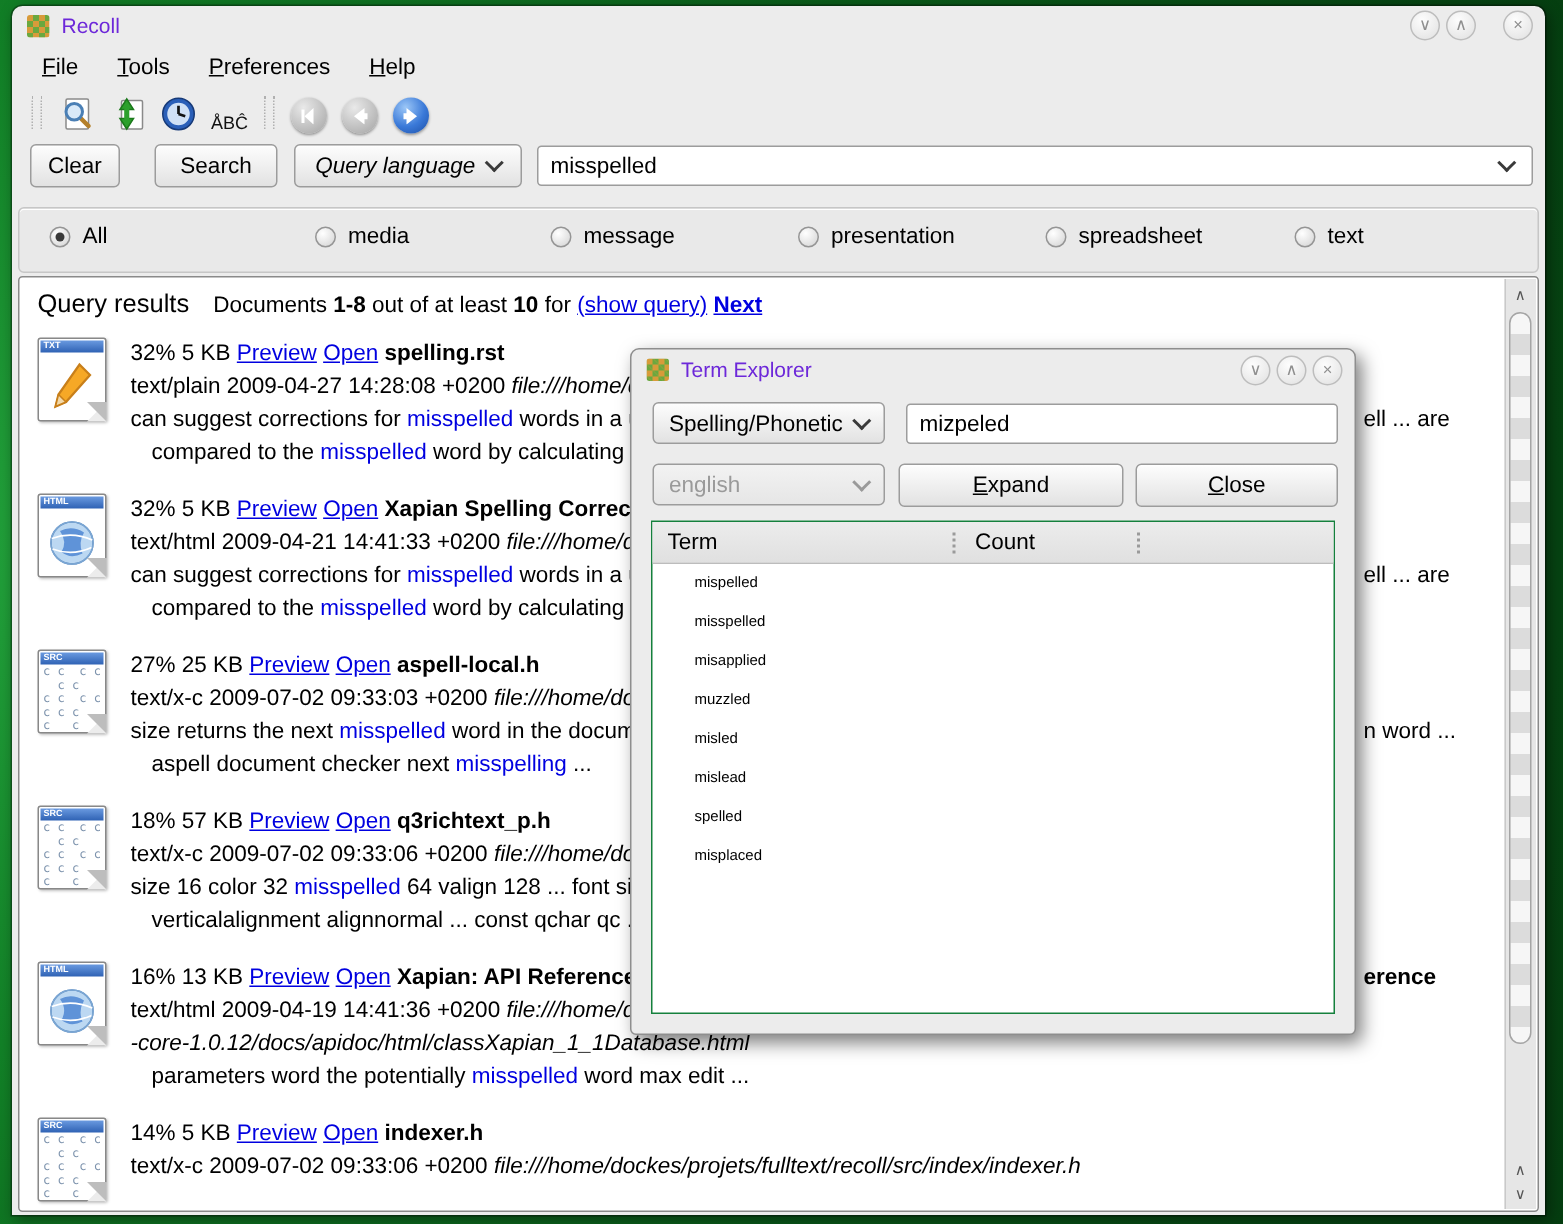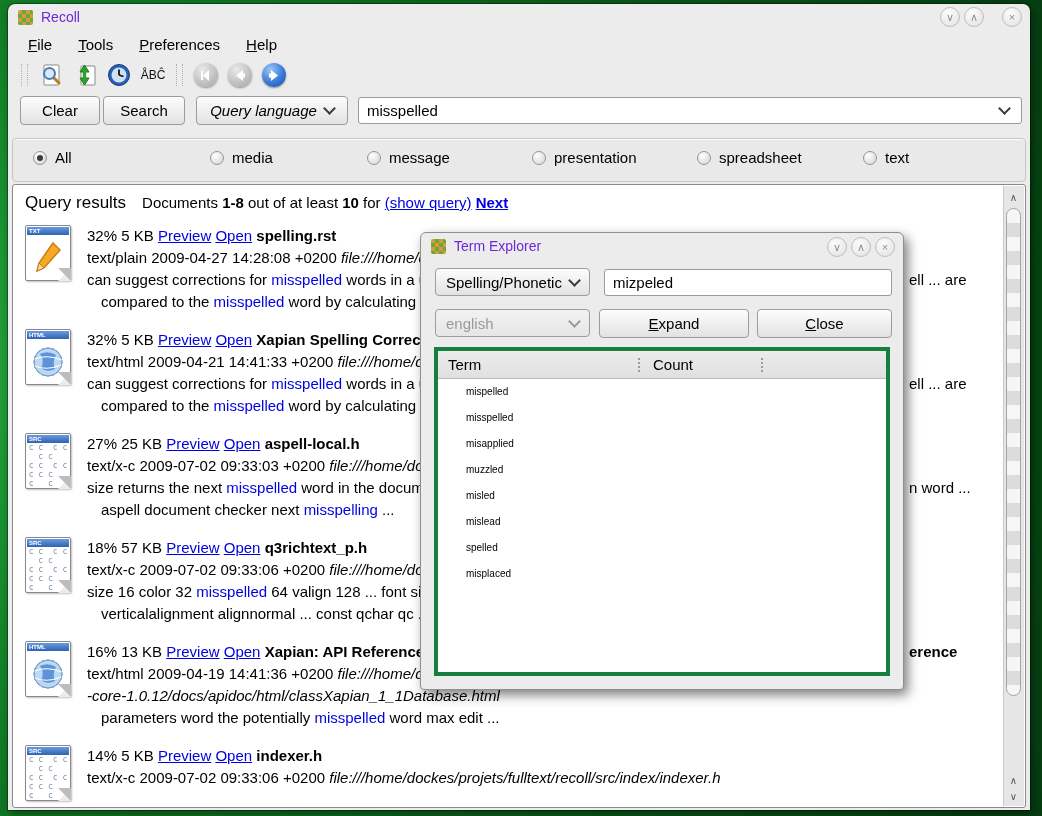--- a/index.html
+++ b/index.html
@@ -19,21 +19,21 @@
   .win-btn{position:absolute;top:3px;width:20px;height:20px;border-radius:50%;
     background:radial-gradient(circle at 40% 30%,#fdfdfd,#e0e0e0);border:1px solid #bdbdbd;
     color:#8f8f8f;font-size:11px;line-height:19px;text-align:center;box-sizing:border-box;cursor:pointer;}
   
   #menubar{display:flex;height:28px;align-items:center;padding:0 8px;font-size:15px;}
   .menu-item{padding:3px 14px 3px 12px;cursor:pointer;}
   .ul{text-decoration:underline;}
   
   #toolbar{display:flex;height:34px;align-items:center;padding:0 10px;gap:6px;}
   .tb-handle{width:5px;height:22px;border-left:1px dotted #b0b0b0;border-right:1px dotted #b0b0b0;margin:0 3px;}
-  .tb-btn{width:28px;height:28px;display:flex;align-items:center;justify-content:center;cursor:pointer;}
+  .tb-btn{width:28px;height:28px;display:flex;align-items:flex-end;justify-content:center;cursor:pointer;}
   .nav-circle{width:24px;height:24px;border-radius:50%;display:flex;align-items:center;justify-content:center;
     background:radial-gradient(circle at 35% 28%,#e9e9e9,#a3a3a3);box-shadow:0 1px 2px rgba(0,0,0,.4);}
   .nav-circle.blue{background:radial-gradient(circle at 35% 28%,#9cc7f7 0%,#3a79d8 55%,#1d4fa6 100%);}
   .spell-glyph{font-size:12px;letter-spacing:0;color:#111;}
   
   #search-row{position:relative;height:38px;}
   .btn{position:absolute;top:4px;height:29px;background:linear-gradient(#fdfdfd,#e2e2e2);
     border:1px solid #9c9c9c;border-radius:4px;font-size:15px;display:flex;align-items:center;
     justify-content:center;box-sizing:border-box;cursor:pointer;box-shadow:inset 0 1px 0 rgba(255,255,255,.7);}
   .chev{width:7px;height:7px;border-right:2px solid #3a3a3a;border-bottom:2px solid #3a3a3a;
@@ -85,21 +85,21 @@
   
   #term-explorer{position:absolute;left:420px;top:232px;width:484px;height:458px;background:#ececec;
     border:1px solid #8e8e8e;border-radius:6px 6px 4px 4px;box-shadow:4px 5px 12px rgba(0,0,0,.5);z-index:50;box-sizing:border-box;}
   #te-combo-mode{left:14px;top:35px;width:155px;}
   #te-input{position:absolute;left:183px;top:36px;width:288px;height:27px;background:#fff;
     border:1px solid #9c9c9c;border-radius:3px;box-sizing:border-box;font-size:15px;padding:0 8px;
     font-family:"Liberation Sans",sans-serif;outline:none;}
   #te-combo-lang{left:14px;top:76px;width:155px;color:#9a9a9a;background:linear-gradient(#f2f2f2,#e6e6e6);}
   #te-expand{left:178px;top:76px;width:150px;}
   #te-close{left:336px;top:76px;width:135px;}
-  #te-table{position:absolute;left:13px;right:13px;top:114px;bottom:13px;background:#fff;border:4px solid #15803d;}
+  #te-table{position:absolute;left:13px;right:13px;top:114px;bottom:13px;background:#fff;border:1px solid #15803d;}
   #te-thead{position:relative;height:27px;background:linear-gradient(#ececec,#e0e0e0);
     border-bottom:1px solid #bcbcbc;font-size:15px;display:flex;align-items:center;}
   #te-col-term{padding-left:10px;width:190px;}
   .col-sep{width:1px;height:14px;border-left:2px dotted #9a9a9a;margin-right:12px;}
   .te-row{height:26px;line-height:26px;font-size:10px;padding-left:28px;cursor:pointer;}
   .combo-btn{position:absolute;height:28px;background:linear-gradient(#fdfdfd,#e2e2e2);
     border:1px solid #9c9c9c;border-radius:4px;font-size:15px;display:flex;align-items:center;
     padding:0 10px;box-sizing:border-box;cursor:pointer;justify-content:space-between;}
 </style>
 </head>
@@ -173,21 +173,21 @@
         <span class="nav-circle blue">
           <svg width="12" height="11" viewBox="0 0 12 11">
               <path d="M3 0 L10 5.5 L3 11 Z" fill="#fff"></path>
               <rect x="1" y="3.5" width="3" height="4" fill="#fff"></rect>
             </svg>
         </span>
       </span>
     </div>
 
     <div id="search-row">
-      <button class="btn" style="left:12px;width:80px;">Clear</button>
+      <button class="btn" style="left:12px;width:60px;">Clear</button>
       <button class="btn" style="left:95px;width:82px;">Search</button>
       <button class="btn" style="left:188px;width:152px;font-style:italic;">
         <span>Query language</span>
         <span class="chev"></span>
       </button>
       <div id="search-combo">
         <input type="text" value="misspelled" style="">
         <span class="chev" style="margin-right:12px;"></span>
       </div>
     </div>

